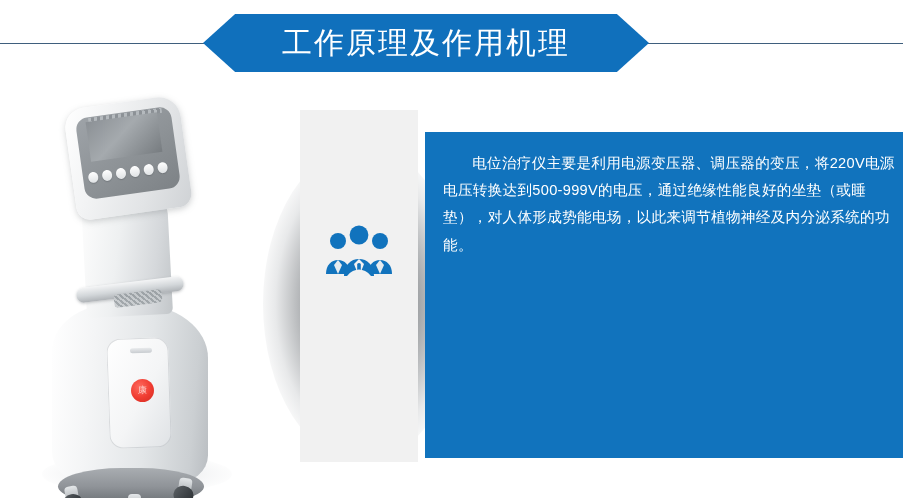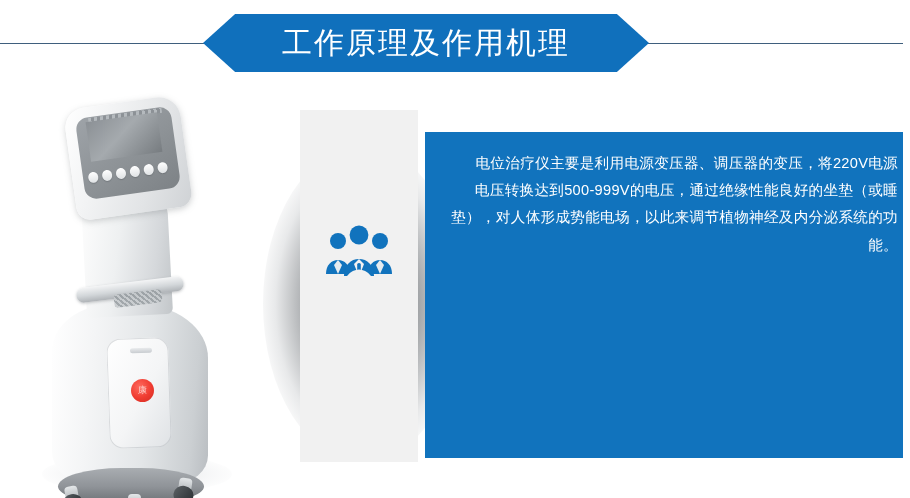--- a/index.html
+++ b/index.html
@@ -269,22 +269,21 @@
 
   
   #text-panel {
     position: absolute;
     left: 425px;
     top: 132px;
     width: 485px;
     height: 326px;
     background: #1173bd;
     box-sizing: border-box;
-    padding: 18px 12px 10px 18px;
-    text-align: right;
+    padding: 18px 6px 10px 18px;
   }
   #body-text {
     color: #ffffff;
     font-size: 14.6px;
     line-height: 27.2px;
     letter-spacing: .3px;
   }
   #body-text p {
     margin: 0;
     text-indent: 2em;

